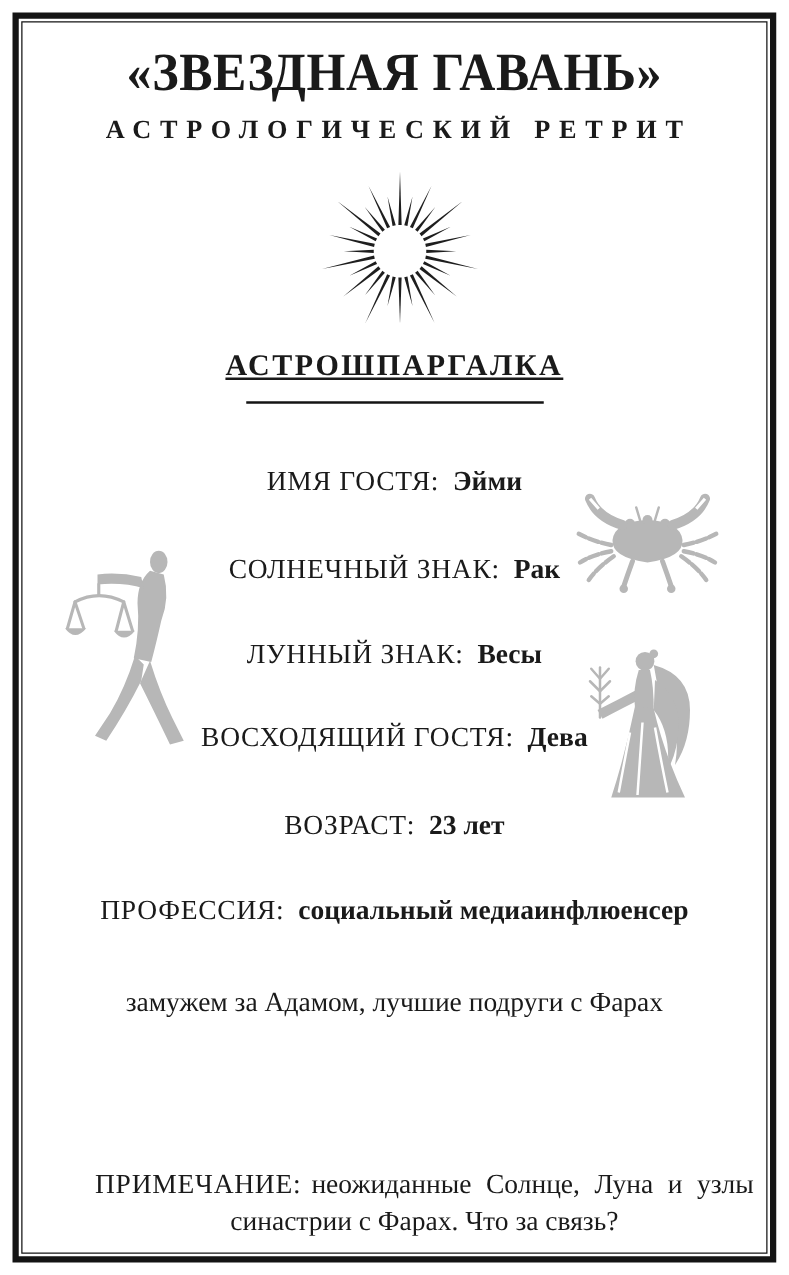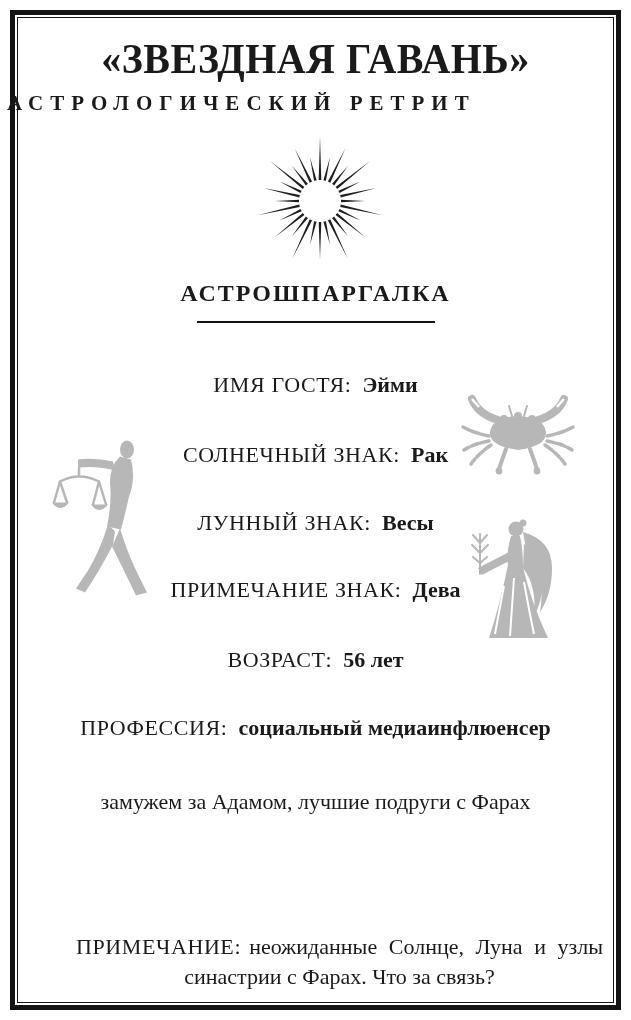--- a/index.html
+++ b/index.html
@@ -10,28 +10,28 @@
   }
   .frame-outer{position:absolute;left:10px;top:10px;right:10px;bottom:10px;border:5px solid #141414;}
   .frame-inner{position:absolute;left:17px;top:17px;right:17px;bottom:17px;border:1.5px solid #141414;}
 
   .page-title{
     position:absolute;top:36px;left:0;width:100%;text-align:center;
     font-size:43px;font-weight:bold;line-height:46px;letter-spacing:.5px;
     transform:scaleX(.93);transform-origin:center;
   }
   .page-subtitle{
-    position:absolute;top:90px;left:0;width:100%;text-align:left;
+    position:absolute;top:90px;left:0;width:100%;text-align:center;
     font-size:21px;font-weight:bold;letter-spacing:7px;line-height:26px;
     padding-left:7px;box-sizing:border-box;
   }
   .sun-wrap{position:absolute;left:250px;top:131px;width:140px;height:140px;}
   .section-heading{
     position:absolute;top:279px;left:0;width:100%;text-align:center;
-    font-size:24px;font-weight:bold;letter-spacing:2px;line-height:28px;
+    font-size:24px;font-weight:bold;letter-spacing:2px;line-height:28px;text-decoration:underline;
   }
   .heading-rule{
     position:absolute;top:321px;left:50%;transform:translateX(-50%);
     width:238px;height:2px;background:#141414;
   }
 
   .row{position:absolute;left:0;width:100%;text-align:center;font-size:22px;line-height:28px;}
   .row .lab{letter-spacing:.6px;}
   .row .val{margin-left:11px;font-weight:bold;}
   .row-name{top:371px;}
@@ -112,25 +112,25 @@
 
   <div class="row row-sun">
     <span class="lab">СОЛНЕЧНЫЙ ЗНАК:</span><span class="val">Рак</span>
   </div>
 
   <div class="row row-moon">
     <span class="lab">ЛУННЫЙ ЗНАК:</span><span class="val">Весы</span>
   </div>
 
   <div class="row row-rising">
-    <span class="lab">ПРИМЕЧАНИЕ ЗНАК:</span><span class="val">Дева</span>
+    <span class="lab">ВОСХОДЯЩИЙ ГОСТЯ:</span><span class="val">Дева</span>
   </div>
 
   <div class="row row-age">
-    <span class="lab">ВОЗРАСТ:</span><span class="val">56 лет</span>
+    <span class="lab">ВОЗРАСТ:</span><span class="val">23 лет</span>
   </div>
 
   <div class="row row-prof">
     <span class="lab">ПРОФЕССИЯ:</span><span class="val">социальный медиаинфлюенсер</span>
   </div>
 
   <div class="rel-block">
     <span class="val">замужем за Адамом, лучшие подруги с Фарах</span>
   </div>
 

